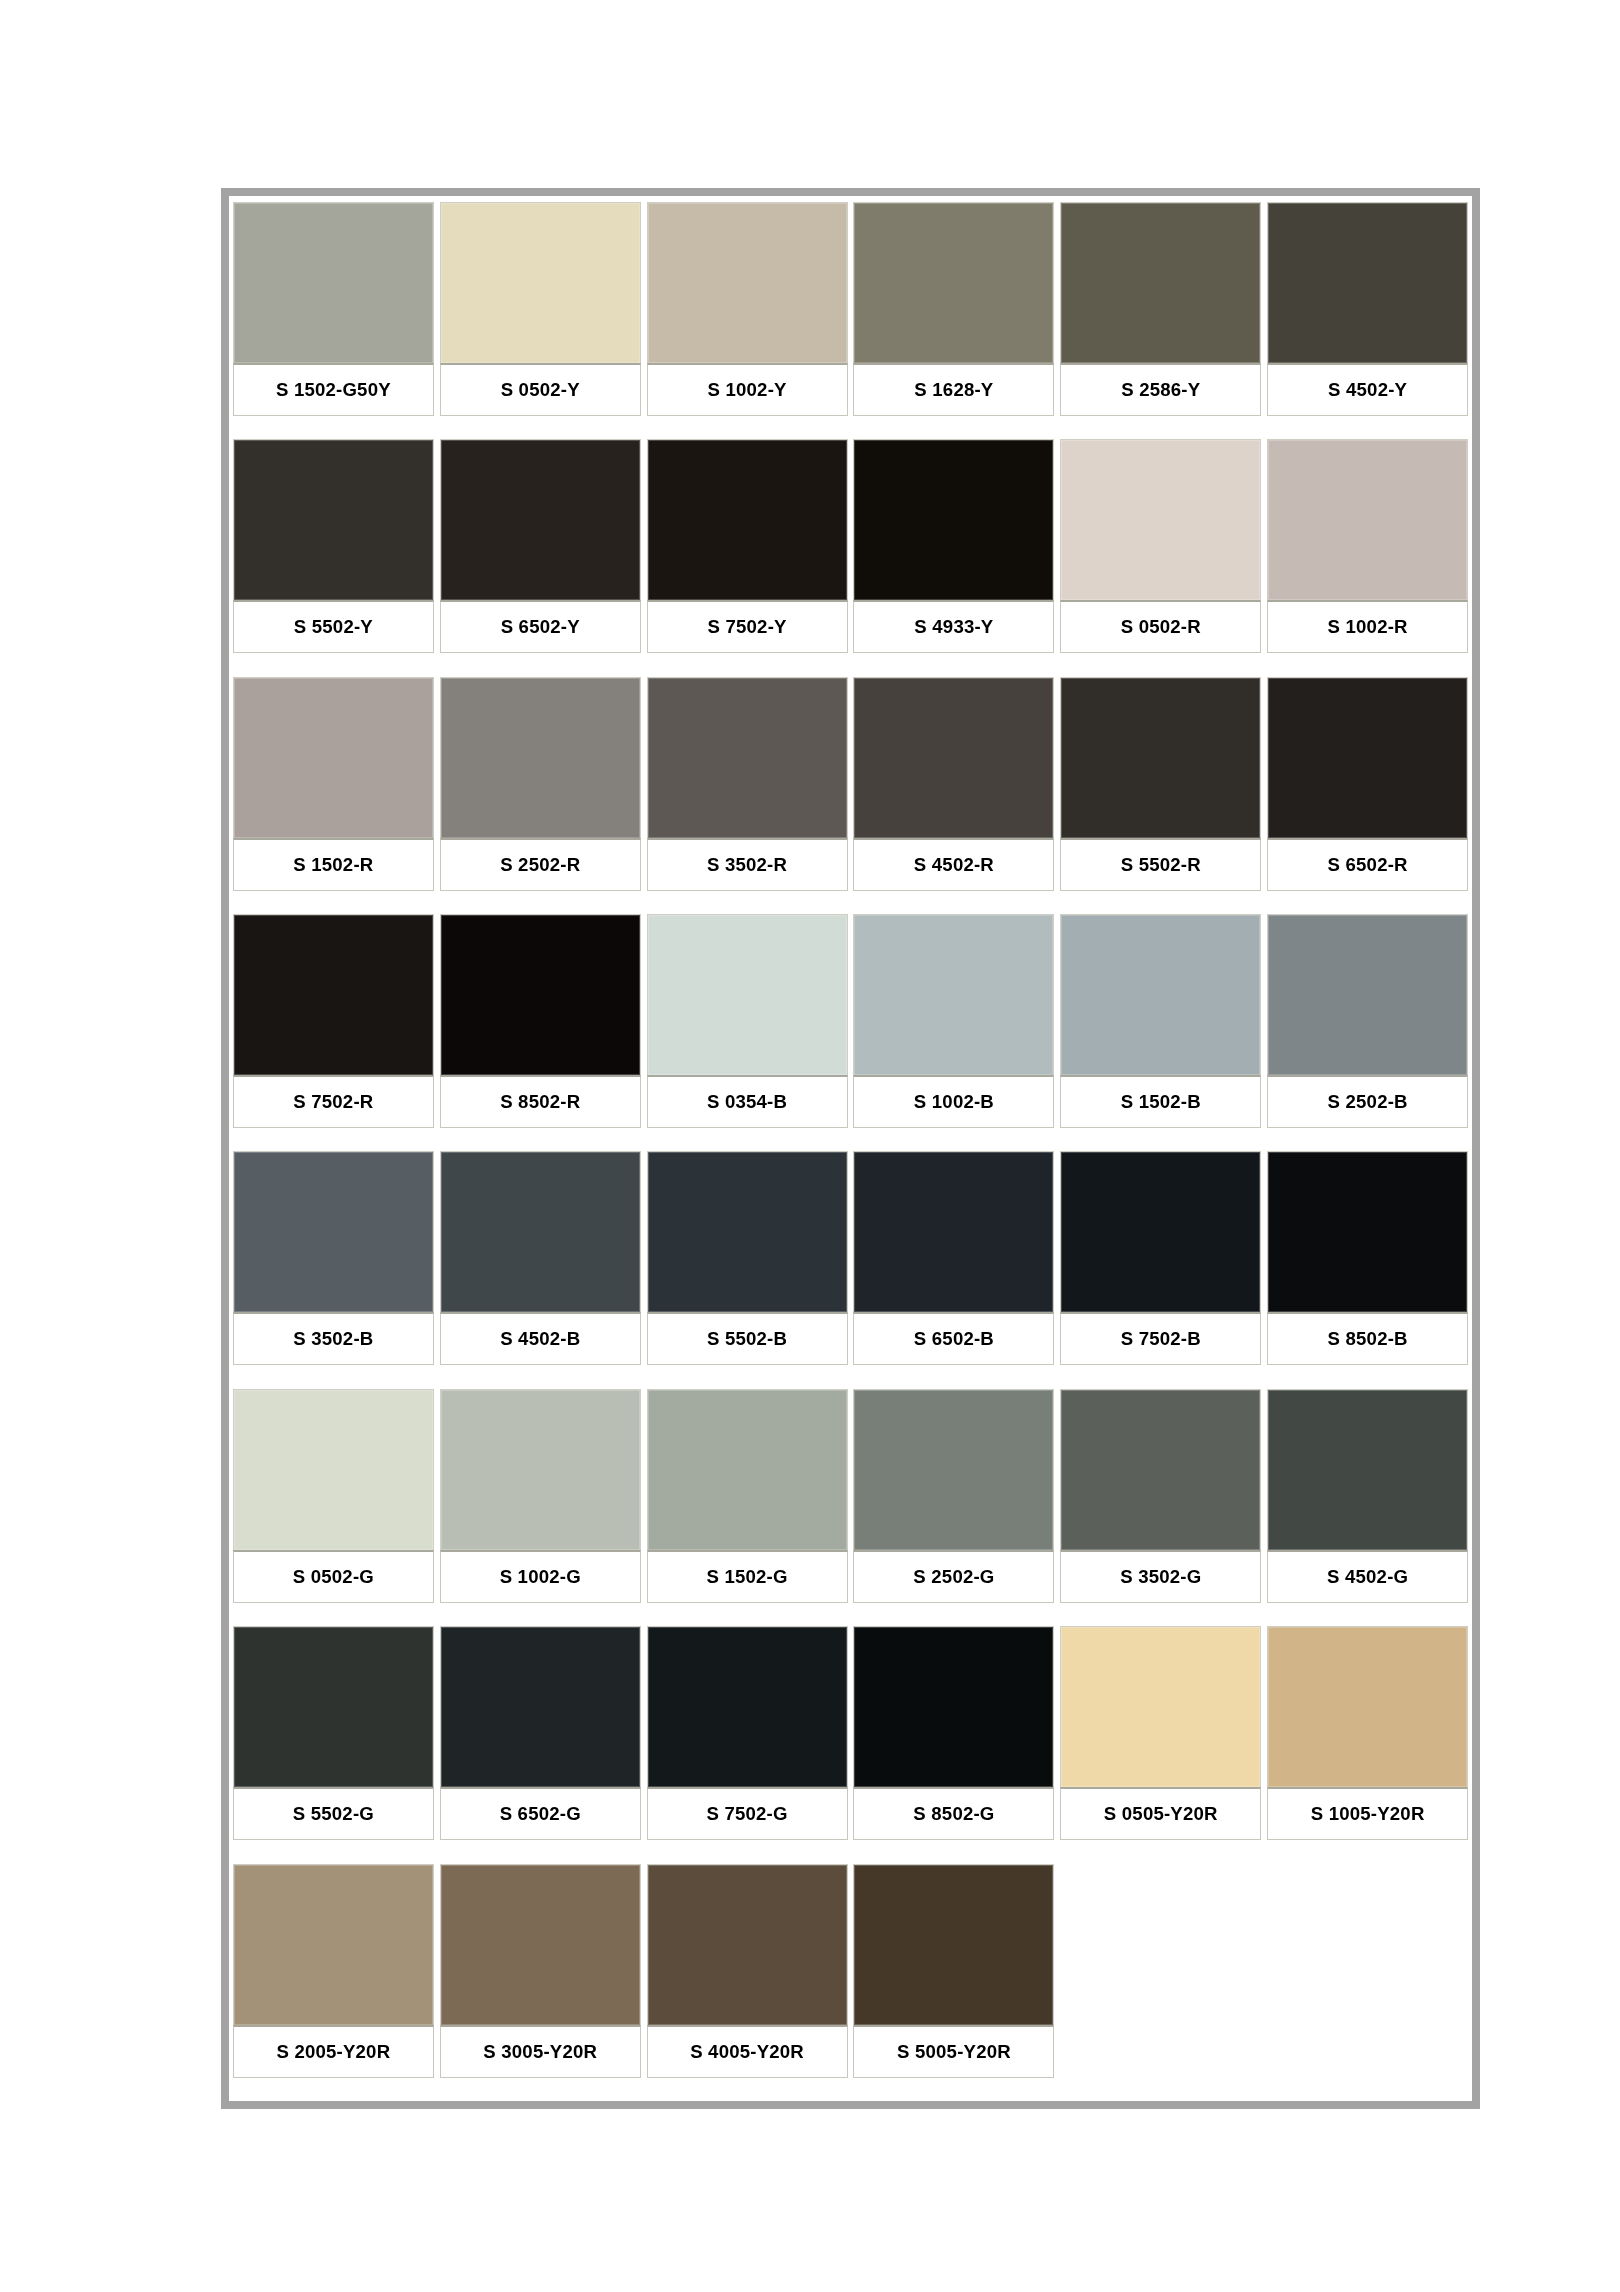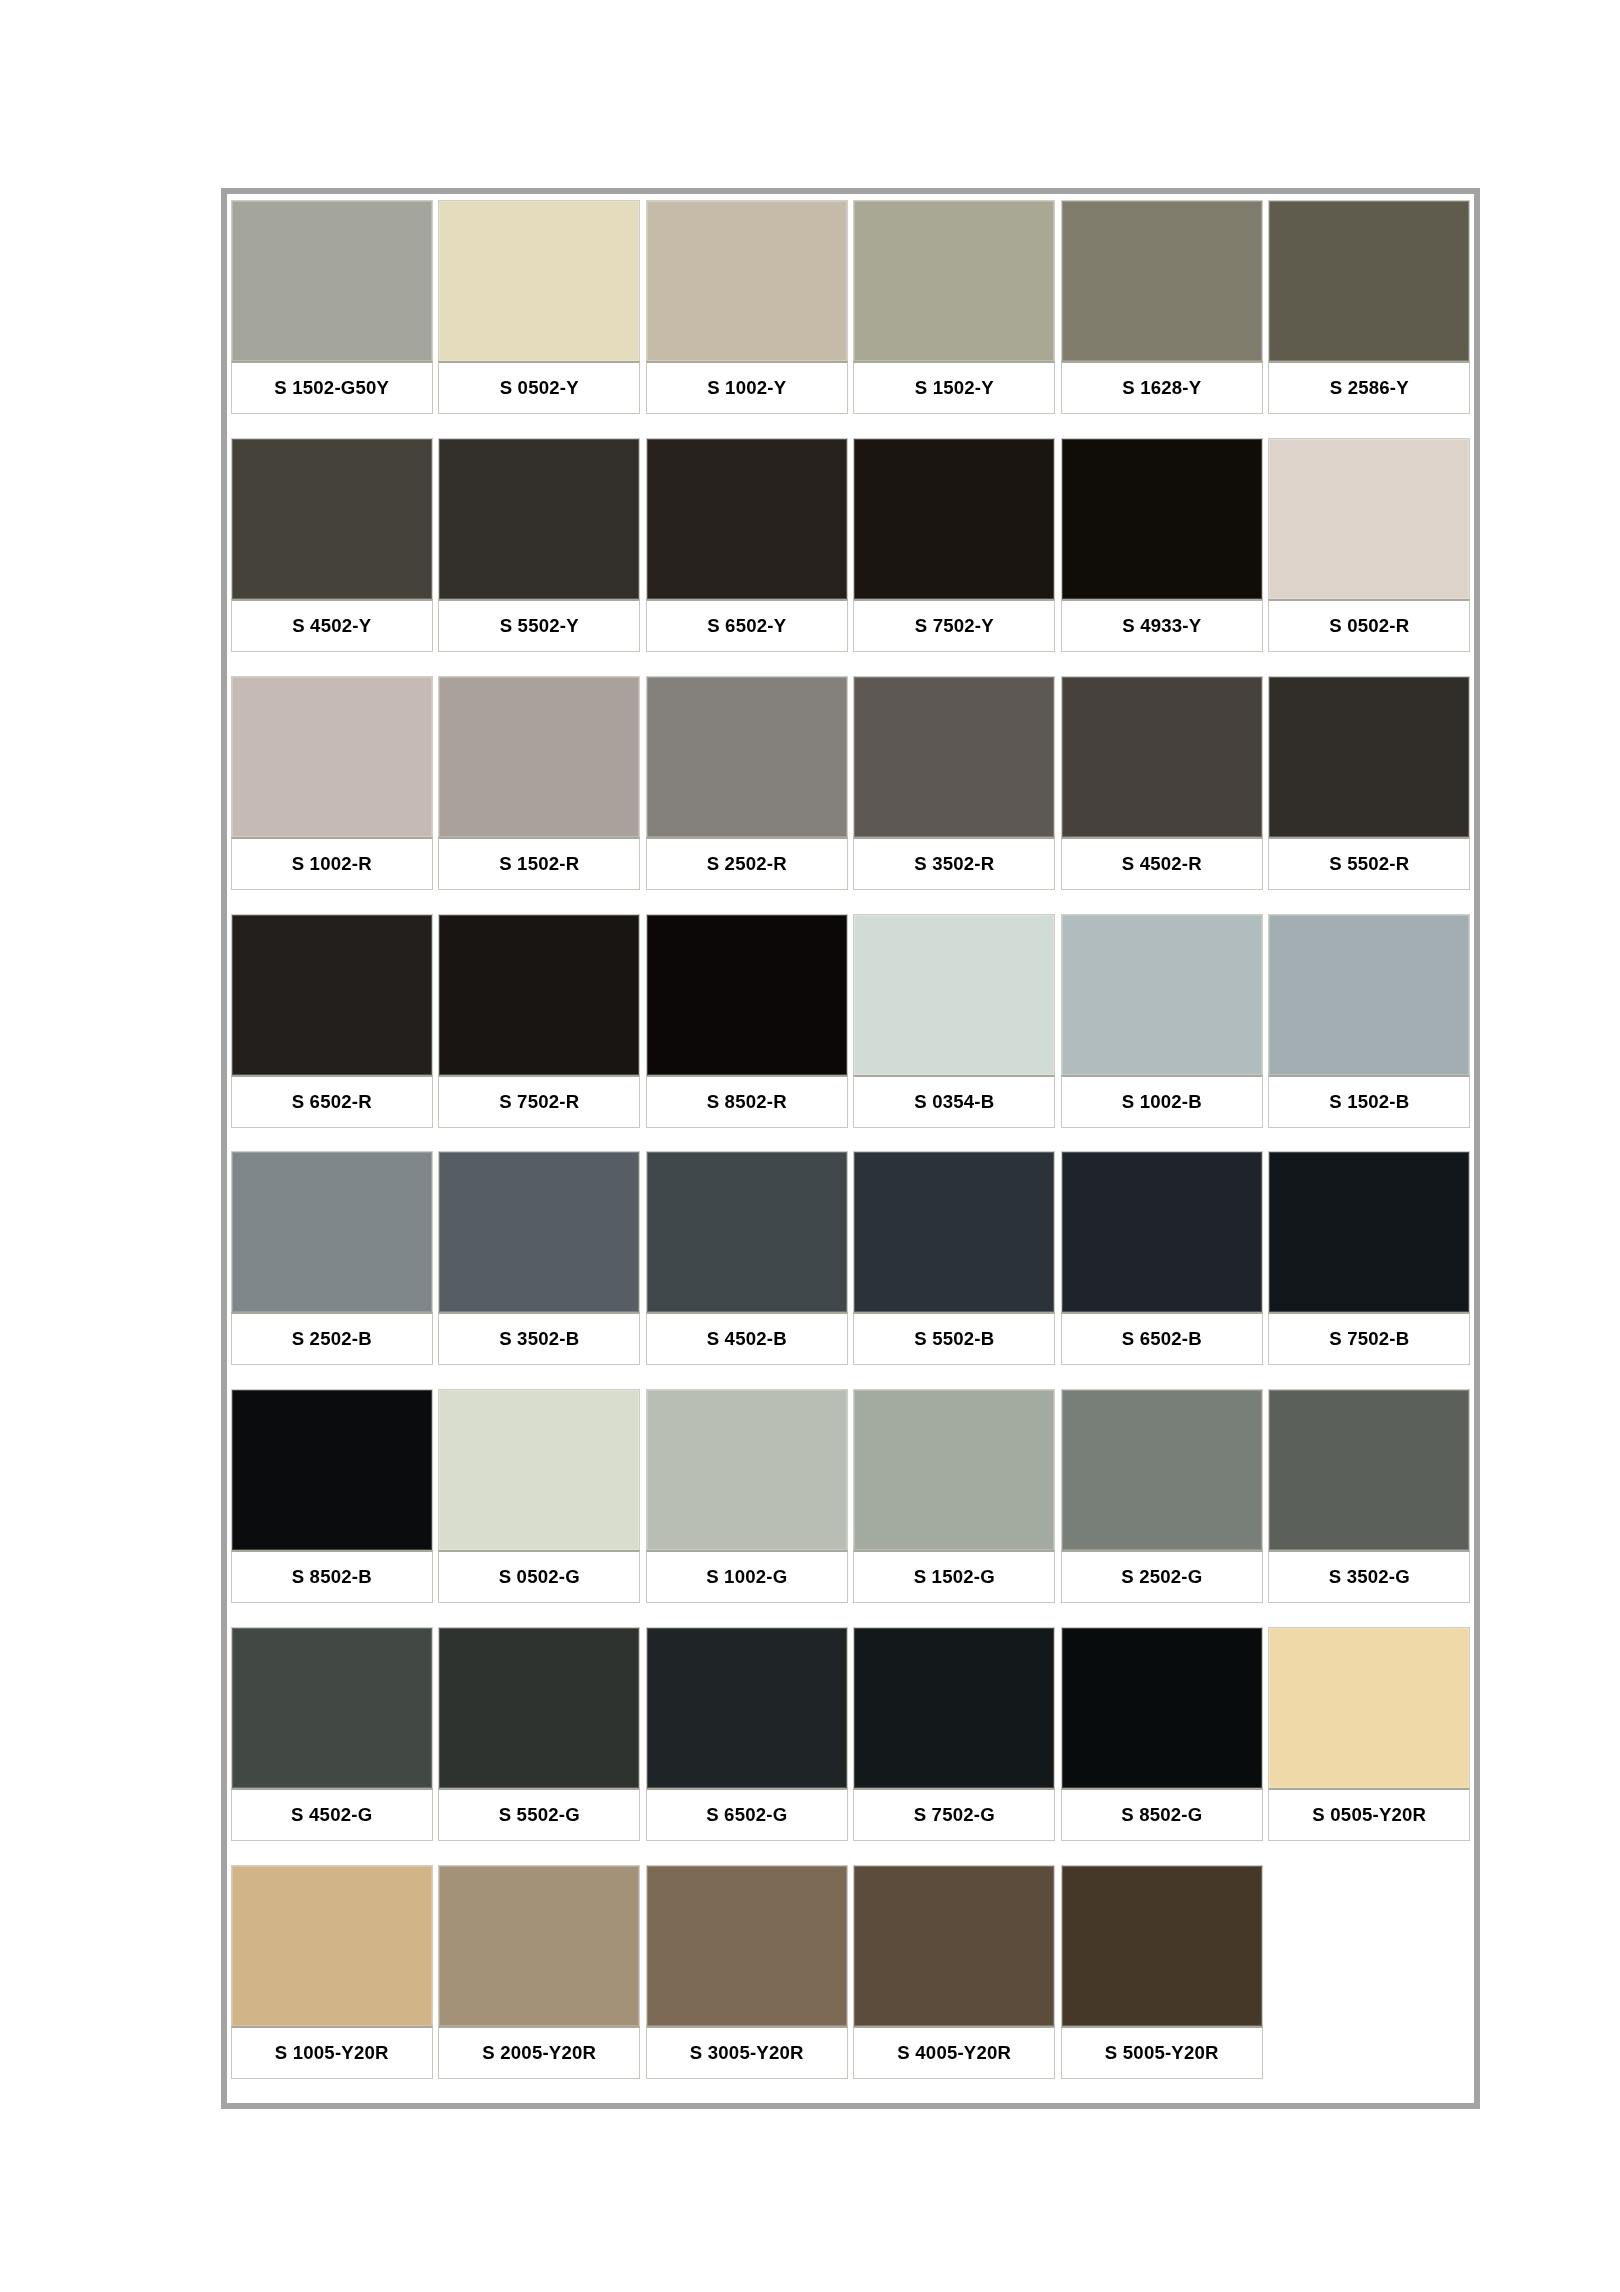--- a/index.html
+++ b/index.html
@@ -18,21 +18,21 @@
     background: #ffffff;
   }
 
   
   #swatch-frame {
     position: absolute;
     left: 221px;
     top: 188px;
     width: 1259px;
     height: 1921px;
-    border: 6px solid #a3a3a3;
+    border: 8px solid #a3a3a3;
     background: #ffffff;
     padding: 5.9px 3.9px 5.9px 3.9px;
   }
 
   #grid {
     display: grid;
     grid-template-columns: repeat(6, 1fr);
     grid-template-rows: repeat(8, 1fr);
     column-gap: 5.9px;
     row-gap: 5.9px;
@@ -94,26 +94,20 @@
             <span class="label-text">S 0502-Y</span>
           </div>
         </div>
         <div class="cell">
           <div class="swatch" style="background-color: rgb(198, 187, 169);"></div>
           <div class="label-box">
             <span class="label-text">S 1002-Y</span>
           </div>
         </div>
         <div class="cell">
-          <div class="swatch" style="background-color: rgb(169, 168, 149);"></div>
-          <div class="label-box">
-            <span class="label-text">S 1502-Y</span>
-          </div>
-        </div>
-        <div class="cell">
           <div class="swatch" style="background-color: rgb(128, 124, 108);"></div>
           <div class="label-box">
             <span class="label-text">S 1628-Y</span>
           </div>
         </div>
         <div class="cell">
           <div class="swatch" style="background-color: rgb(96, 92, 77);"></div>
           <div class="label-box">
             <span class="label-text">S 2586-Y</span>
           </div>

